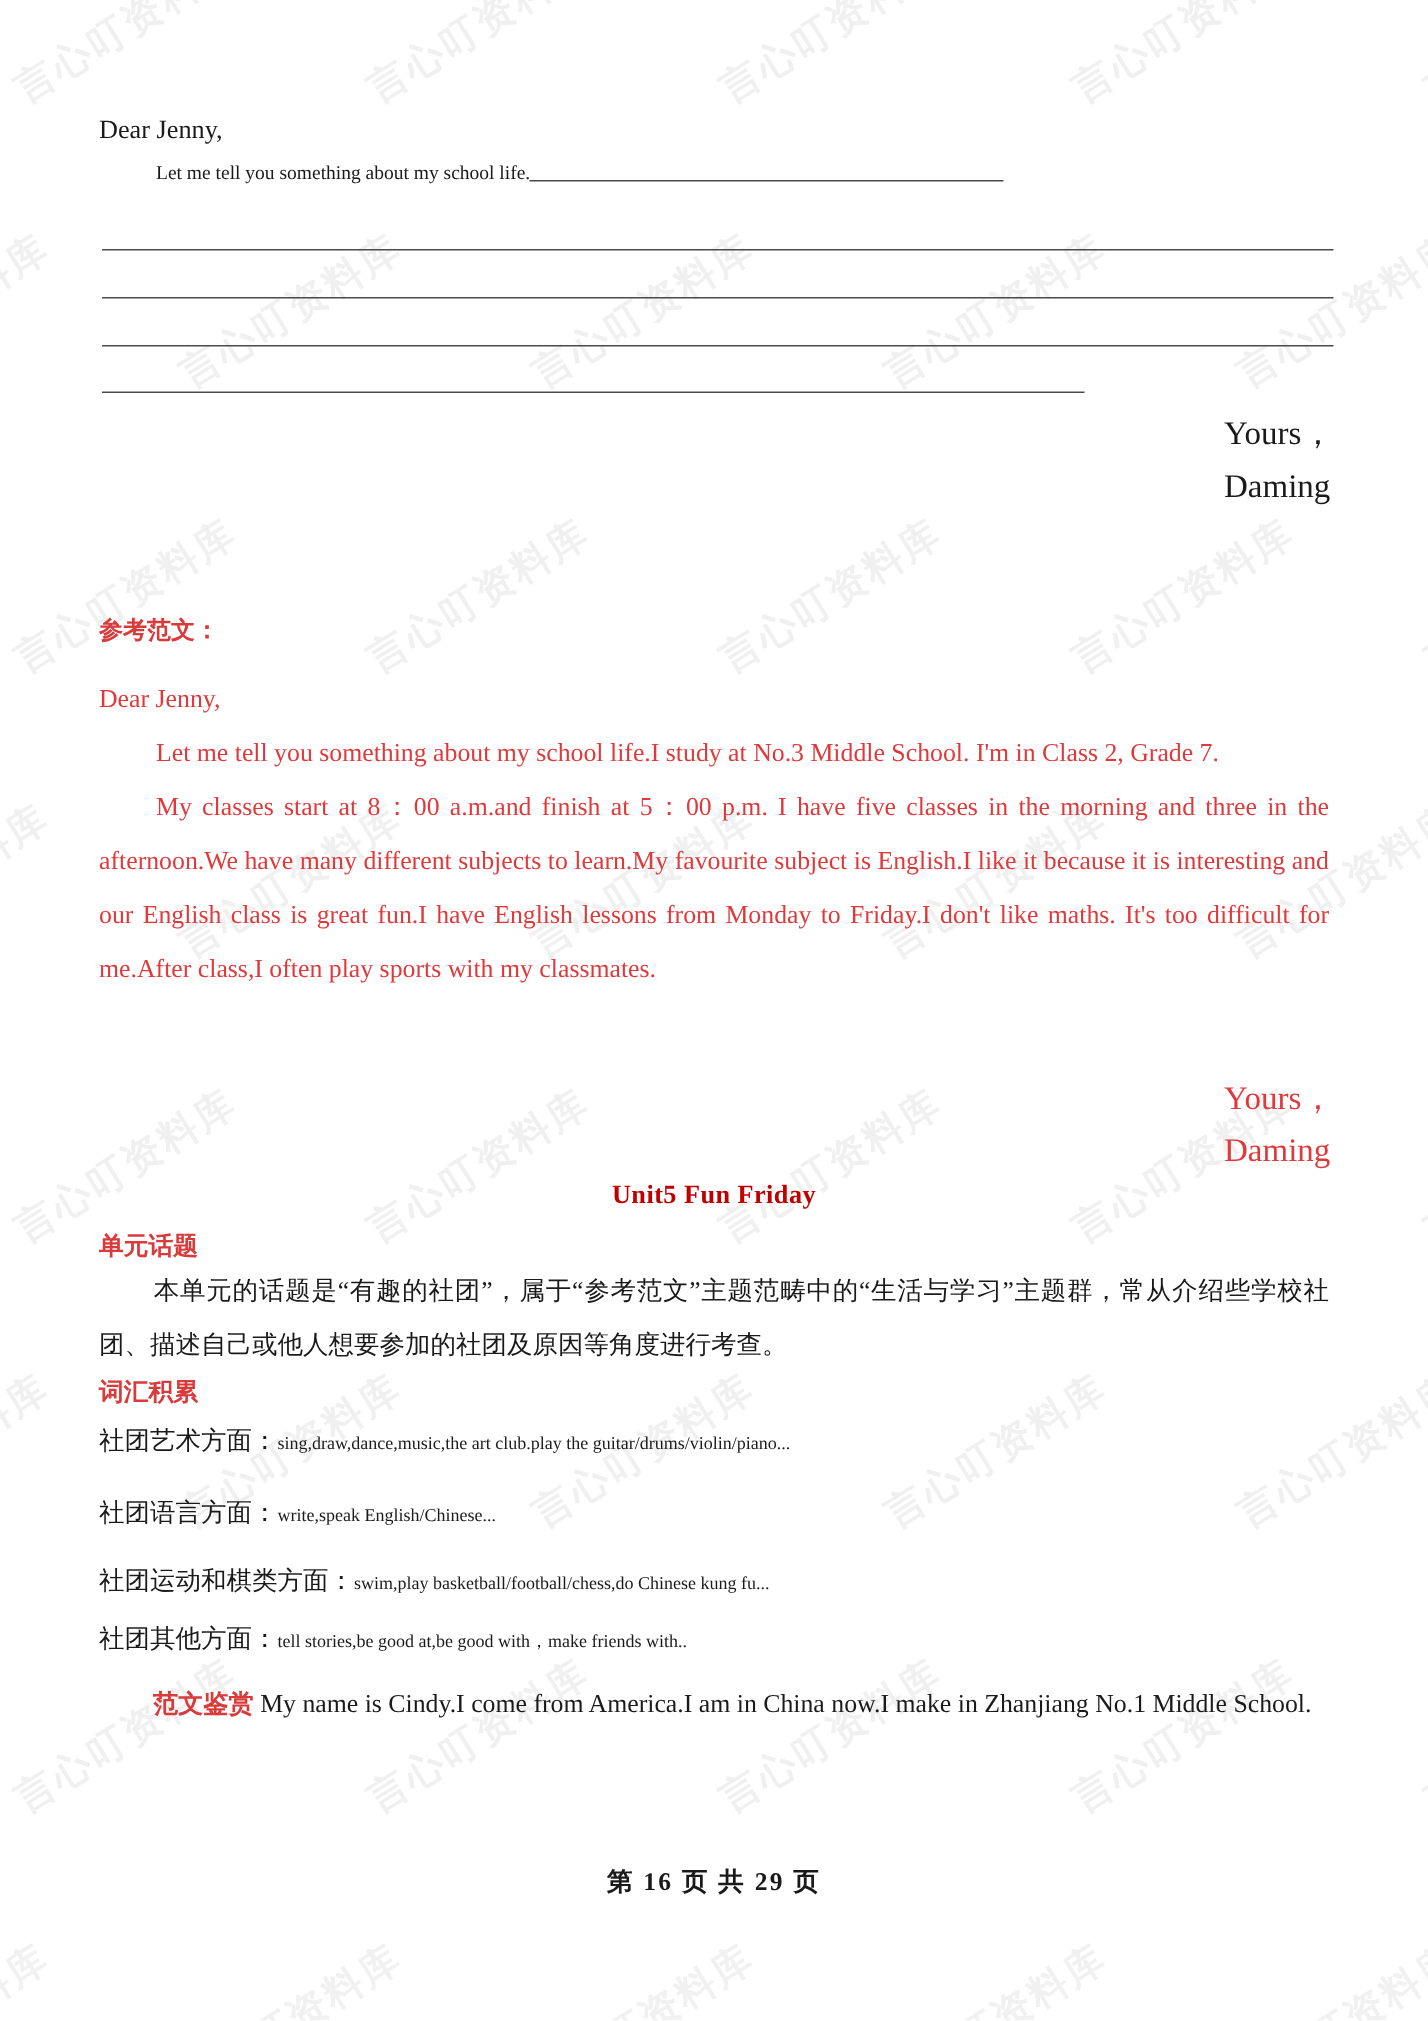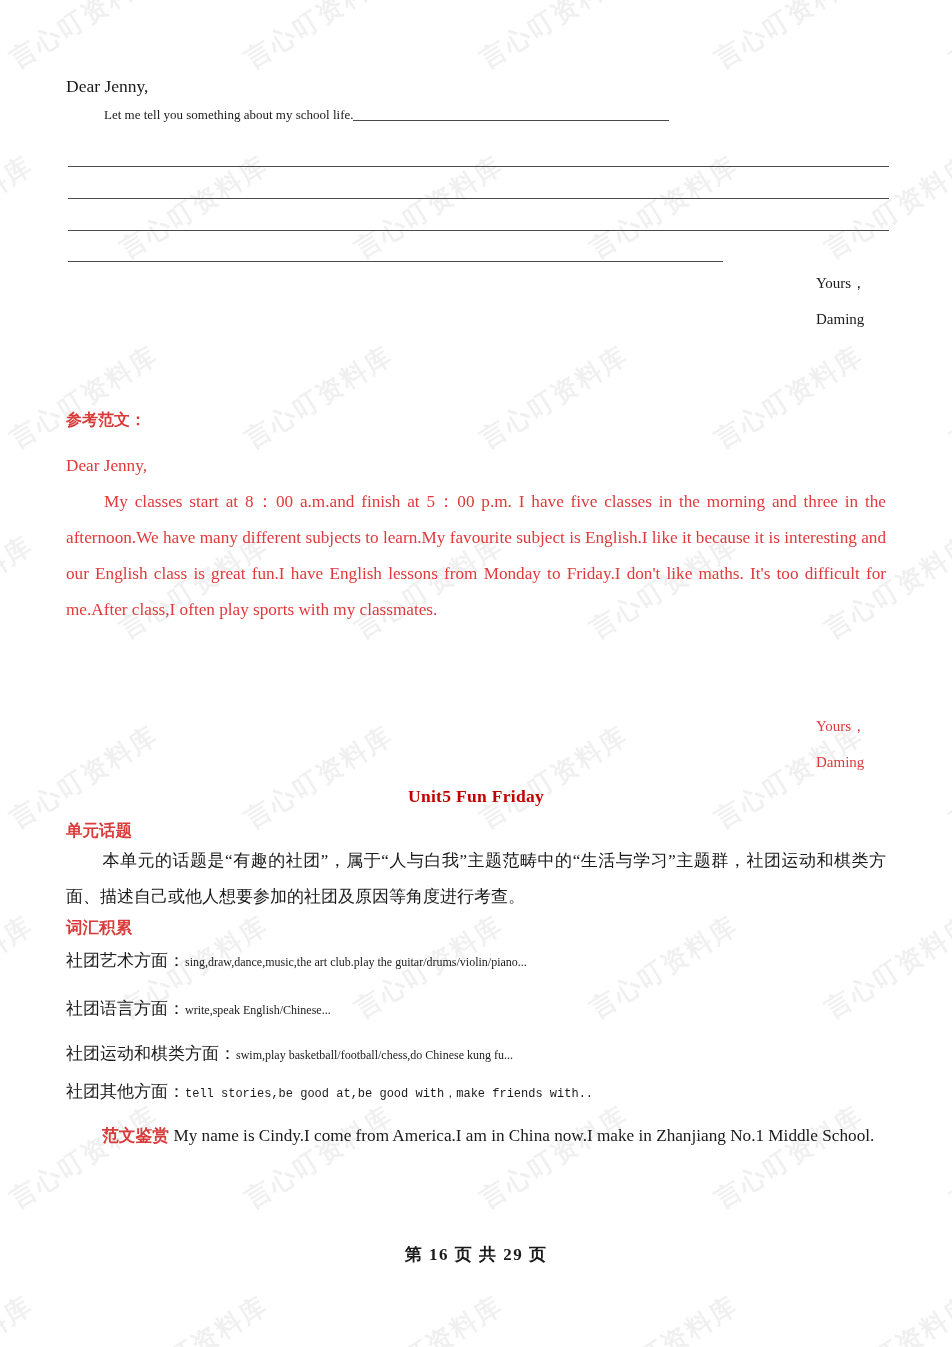--- a/index.html
+++ b/index.html
@@ -77,21 +77,21 @@
   }
   .blank-line {
     position: absolute;
     left: 2px;
     border-bottom: 1.6px solid #4a4a4a;
     height: 0;
   }
 
   .signoff {
     position: absolute;
-    font-size: 15px;
+    font-size: 22px;
     text-align: left;
   }
 
   
   .red { color: #D93A3A; }
   .sect-head-red {
     color: #D93A3A;
     font-weight: 700;
     font-family: "DejaVu Sans", sans-serif;
     font-size: 16px;
@@ -247,45 +247,46 @@
     <div class="blank-line" style="top:230px; width:821px;"></div>
     <div class="blank-line" style="top:261px; width:655px;"></div>
 
     <div class="signoff" style="left:750px; top:274px;">Yours，</div>
     <div class="signoff" style="left:750px; top:311px;">Daming</div>
 
     <div class="sect-head-red" style="position:absolute; left:0; top:410px;">参考范文：</div>
 
     <div class="model-block" style="top:448px;">
       <p>Dear Jenny,</p>
+      <p class="p-just p-indent">Let me tell you something about my school life.I study at No.3 Middle School. I'm in Class 2, Grade 7.</p>
       <p class="p-just p-indent">My classes start at 8：00 a.m.and finish at 5：00 p.m. I have five classes in the morning and three in the afternoon.We have many different subjects to learn.My favourite subject is English.I like it because it is interesting and our English class is great fun.I have English lessons from Monday to Friday.I don't like maths. It's too difficult for me.After class,I often play sports with my classmates.</p>
     </div>
 
     <div class="signoff red" style="left:750px; top:717px; color:#E0393B;">Yours，</div>
     <div class="signoff red" style="left:750px; top:754px; color:#E0393B;">Daming</div>
 
     <div class="unit-title">Unit5 Fun Friday</div>
 
     <div class="cn-head" style="top:820px;">单元话题</div>
     <div class="cn-para" style="top:843px;">
-      <span class="ind"></span><span>本单元的话题是“有趣的社团”，属于“人与白我”主题范畴中的“生活与学习”主题群，社团运动和棋类方面、描述自己或他人想要参加的社团及原因等角度进行考查。</span>
+      <span class="ind"></span><span>本单元的话题是“有趣的社团”，属于“参考范文”主题范畴中的“生活与学习”主题群，常从介绍些学校社团、描述自己或他人想要参加的社团及原因等角度进行考查。</span>
     </div>
 
     <div class="cn-head" style="top:917px;">词汇积累</div>
 
     <div class="vocab-line" style="top:952px;">
       <span class="vocab-label">社团艺术方面：</span><span class="vocab-val">sing,draw,dance,music,the art club.play the guitar/drums/violin/piano...</span>
     </div>
     <div class="vocab-line" style="top:1000px;">
       <span class="vocab-label">社团语言方面：</span><span class="vocab-val">write,speak English/Chinese...</span>
     </div>
     <div class="vocab-line" style="top:1045px;">
       <span class="vocab-label">社团运动和棋类方面：</span><span class="vocab-val">swim,play basketball/football/chess,do Chinese kung fu...</span>
     </div>
-    <div class="vocab-line" style="top:1084px;font-family:Liberation Mono, monospace;">
+    <div class="vocab-line" style="top:1084px;">
       <span class="vocab-label">社团其他方面：</span><span class="vocab-val">tell stories,be good at,be good with，make friends with..</span>
     </div>
 
     <div class="sample-block">
       <p>
         <span class="ind" style="display:inline-block;width:36px;"></span><span class="sample-tag">范文鉴赏</span><span> My name is Cindy.I come from America.I am in China now.I make in Zhanjiang No.1 Middle School.</span>
       </p>
     </div>
 
     <div class="footer">第 16 页 共 29 页</div>

